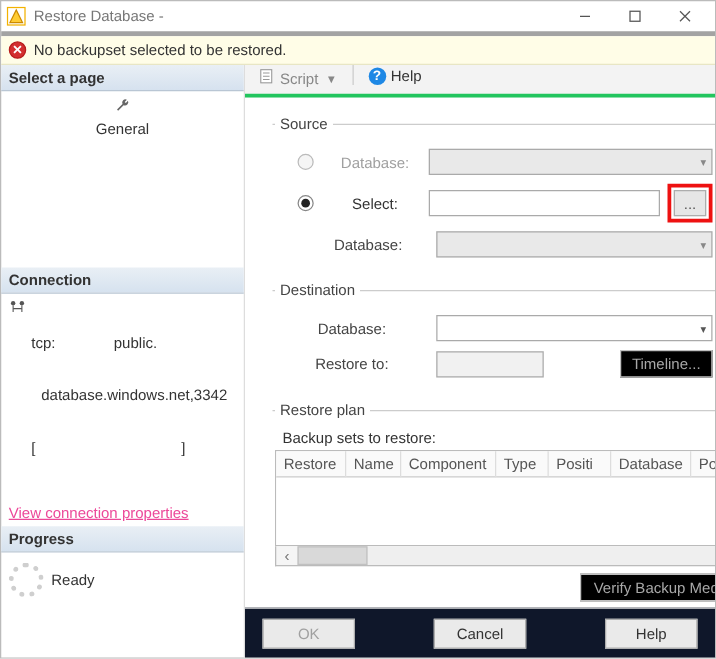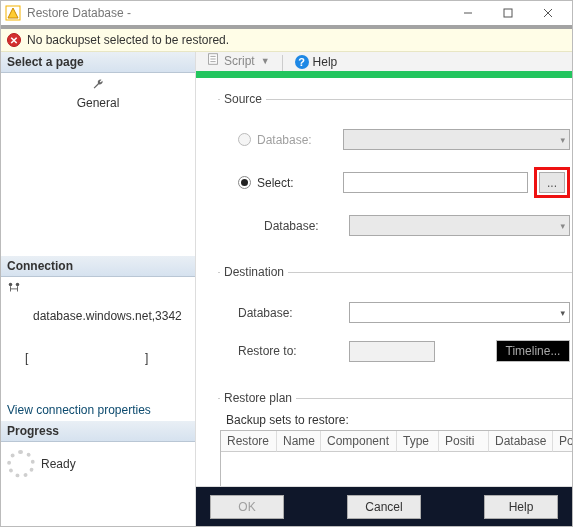--- a/index.html
+++ b/index.html
@@ -13,32 +13,32 @@
   .alertbar { background: #fffde7; height: 23px; display: flex; align-items: center; padding: 0 6px; border-bottom: 1px solid #e8e6c4; }
   .alertbar .errico { width: 14px; height: 14px; border-radius: 50%; background: #d32f2f; color:#fff; display:flex; align-items:center; justify-content:center; font-size:10px; font-weight:bold; margin-right:6px; border:1px solid #b71c1c;}
   .body { flex: 1; display: flex; min-height: 0; }
   .leftpanel { width: 195px; display: flex; flex-direction: column; border-right: 1px solid #ddd; }
   .section-h { background: linear-gradient(#e9eff5,#d6e2ef); border-bottom: 1px solid #b9c6d4; padding: 3px 6px; font-weight: 600; color:#333; }
   .section-body { padding: 3px 6px; flex: 0 0 auto; }
   .nav-item { display: flex; align-items: center; gap: 4px; padding: 2px 2px; flex-direction: column; }
   .nav-wrench { width:14px; height:14px; display:inline-block; }
   .spacer-flex { flex:1; }
   .conn-body { padding: 4px 6px; font-size: 12px; }
-  .linklike { color: #0c4a6e; cursor: pointer; display:inline-block; margin-top:10px; }
+  .linklike { color: #ec4899; text-decoration: underline; cursor: pointer; display:inline-block; margin-top:10px; }
   .progress-body { display:flex; align-items:center; gap:6px; padding: 8px 6px; }
   .spinner { width: 28px; height: 28px; border: 4px dotted #cfcfcf; border-radius: 50%; }
   .rightpanel { flex:1; display:flex; flex-direction: column; min-width:0; }
-  .toolbar { height: 26px; background: #f3f3f3; border-bottom: 7px solid #22c55e; display:flex; align-items:flex-end; padding: 0 6px; gap:4px; }
+  .toolbar { height: 26px; background: #f3f3f3; border-bottom: 3px solid #22c55e; display:flex; align-items:flex-start; padding: 0 6px; gap:4px; }
   .toolbar .tbtn { display:flex; align-items:center; gap:4px; color:#888; padding: 2px 4px; }
   .toolbar .sep { width:1px; height:16px; background:#ccc; margin: 0 4px; }
   .tdrop { font-size:9px; color:#888; margin-left:2px; }
   .form-area { flex:1; padding: 10px 0 4px 22px; overflow:hidden; display:flex; flex-direction:column; }
   fieldset { border: none; border-top: 1px solid #ccc; margin: 4px 0 6px 0; padding: 6px 2px 2px 2px; }
   legend { padding: 0 4px; color: #444; }
-  .row { display:flex; align-items:center; margin: 17px 0; }
+  .row { display:flex; align-items:center; margin: 7px 0; text-align: center; }
   .row .lbl { width: 105px; padding-left: 18px; color:#444; }
   .row .lbl.indent2 { padding-left: 44px; }
   .radio { width:13px; height:13px; border:1px solid #888; border-radius:50%; margin-right:6px; display:inline-flex; align-items:center; justify-content:center; background:#fff; }
   .radio.disabled { border-color:#bbb; background:#f5f5f5; }
   .radio .dot { width:7px; height:7px; background:#222; border-radius:50%; }
   .combo { height:21px; border:1px solid #aaa; background:#e9e9e9; display:flex; align-items:center; justify-content:flex-end; padding:0 4px; color:#888; }
   .combo.white { background:#fff; color:#333; }
   .textin { height:21px; border:1px solid #aaa; background:#fff; }
   .textin.ro { background:#f1f1f1; }
   .btn-ellipsis { width:26px; height:21px; border:1px solid #adadad; background:#e6e6e6; display:flex; align-items:center; justify-content:center; margin-left:6px; color:#555; }
@@ -121,20 +121,21 @@
           <span style="display:inline-flex;">
             <svg width="14" height="14" viewBox="0 0 16 16">
                 <circle cx="4" cy="4" r="2" fill="#555"></circle>
                 <circle cx="12" cy="4" r="2" fill="#555"></circle>
                 <line x1="4" y1="6" x2="4" y2="12" stroke="#555"></line>
                 <line x1="12" y1="6" x2="12" y2="12" stroke="#555"></line>
                 <line x1="4" y1="9" x2="12" y2="9" stroke="#555"></line>
               </svg>
           </span>
           <div style="white-space:pre;">
+            <div>tcp:              public.</div>
             <div style="margin-left:8px;">database.windows.net,3342</div>
             <div>[                                   ]</div>
           </div>
         </div>
         <span class="linklike">View connection properties</span>
       </div>
       <div class="section-h">Progress</div>
       <div class="progress-body">
         <div class="spinner"></div>
         <span>Ready</span>

